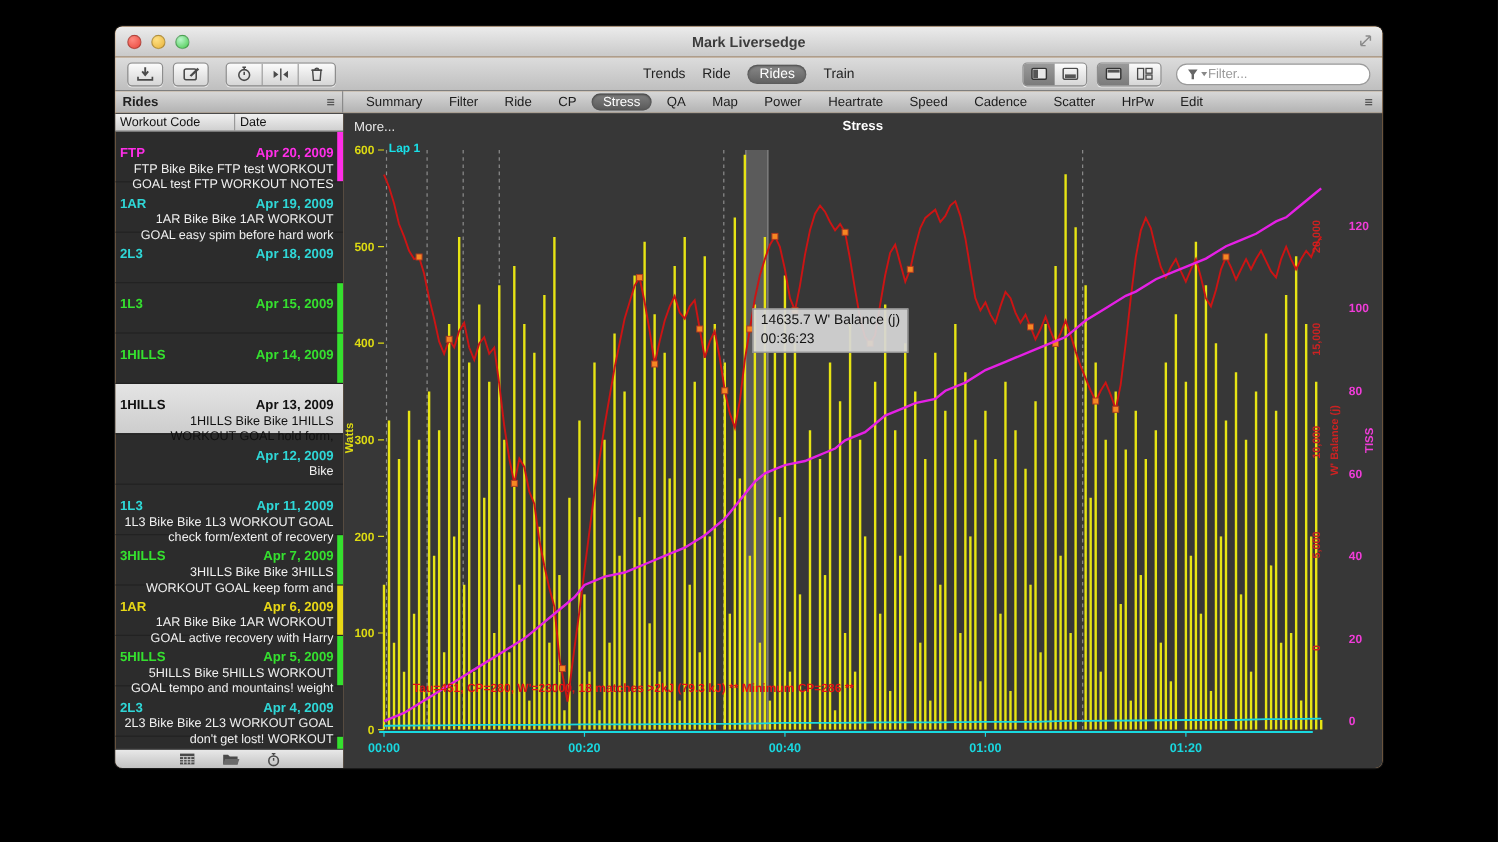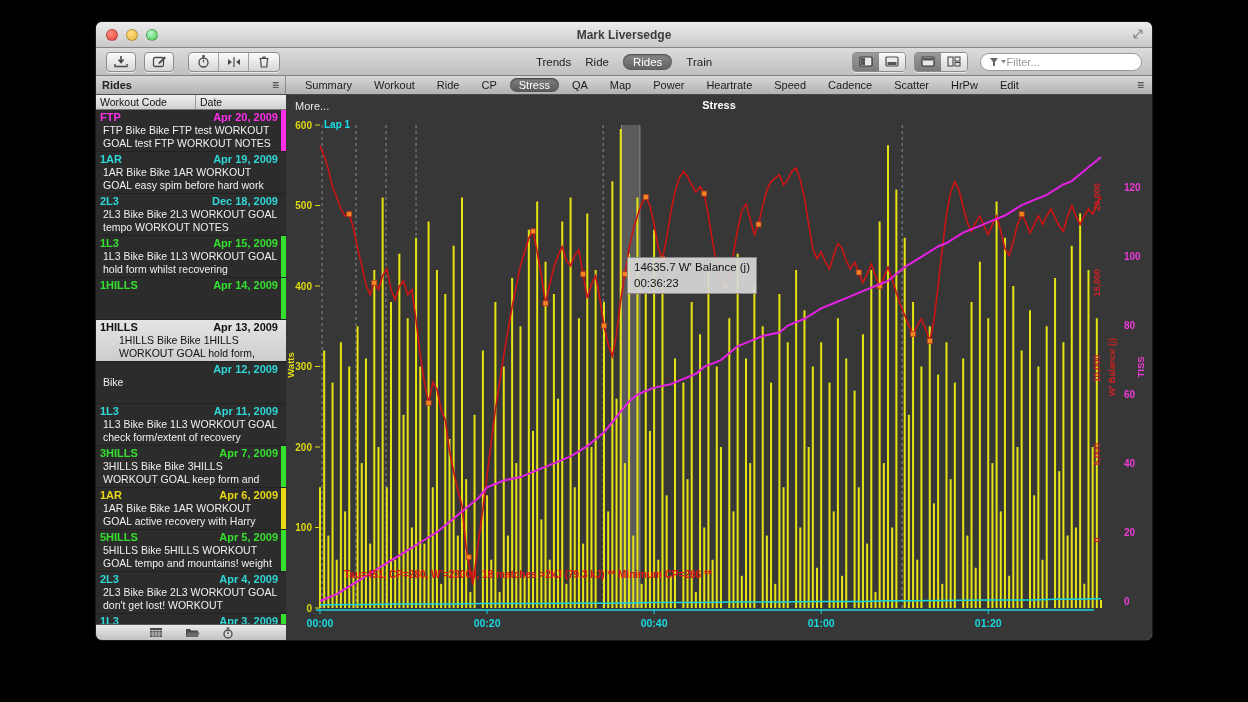--- a/index.html
+++ b/index.html
@@ -44,24 +44,24 @@
   .ctab.sel { background:linear-gradient(#828282,#585858); color:#fff; border-radius:9px; box-shadow:inset 0 1px 2px rgba(0,0,0,.55); }
   .stripburger { padding:0 8px; font-size:12px; color:#333; font-weight:bold; }
 
   
   .content { display:flex; height:545px; }
   .sidebar { width:190px; display:flex; flex-direction:column; background:#2c2c2c; }
   .colheader { height:15px; background:linear-gradient(#f0f0f0,#cfcfcf); border-bottom:1px solid #777; display:flex; font-size:10.5px; color:#111; }
   .colheader .c1 { width:100px; padding:1px 0 0 4px; border-right:1px solid #999; }
   .colheader .c2 { flex:1; padding:1px 0 0 4px; }
   .ride-list { flex:1; overflow:hidden; }
-  .ride-row { height:42px; position:relative; padding:1px 8px 0 4px; border-bottom:1px solid #222; }
+  .ride-row { height:42px; position:relative; padding:12px 8px 0 4px; border-bottom:1px solid #222; }
   .ride-row.sel { background:linear-gradient(#e4e4e4,#cdcdcd); }
   .rline1 { display:flex; justify-content:space-between; font-size:11px; font-weight:bold; line-height:13px; }
-  .rdesc { font-size:10.5px; color:#f0f0f0; line-height:13px; padding-left:3px; height:26px; overflow:hidden; }
+  .rdesc { font-size:10.5px; color:#f0f0f0; line-height:13px; padding-left:3px; height:26px; overflow:hidden;text-align:right; }
   .ride-row.sel .rdesc { color:#111;margin-left:16px; }
   .rbar { position:absolute; right:0; top:0; bottom:0; width:5px; }
   .side-toolbar { height:16px; background:linear-gradient(#e8e8e8,#c2c2c2); border-top:1px solid #555; display:flex; align-items:center; justify-content:center; gap:22px; }
 
   
   .chartarea { flex:1; position:relative; background:#373737; border-radius:0 0 4px 0; }
   .ch-abs { position:absolute; white-space:nowrap; }
   .more { left:9px; top:5px; font-size:11px; color:#e8e8e8; }
   .ctitle { left:0; right:0; top:4px; text-align:center; font-size:11px; font-weight:bold; color:#fff; }
   .lap1 { left:38px; top:24px; font-size:10px; font-weight:bold; color:#19e0e8;text-align:right; }
@@ -169,21 +169,21 @@
     </div>
   </div>
 
   <div class="substrip">
     <div class="ridescell">
       <span class="lbl">Rides</span>
       <span class="burger">≡</span>
     </div>
     <div class="chart-tabs" id="chart-tabs">
         <span class="ctab">Summary</span>
-        <span class="ctab">Workout</span>
+        <span class="ctab">Filter</span>
         <span class="ctab">Ride</span>
         <span class="ctab">CP</span>
         <span class="ctab sel">Stress</span>
         <span class="ctab">QA</span>
         <span class="ctab">Map</span>
         <span class="ctab">Power</span>
         <span class="ctab">Heartrate</span>
         <span class="ctab">Speed</span>
         <span class="ctab">Cadence</span>
         <span class="ctab">Scatter</span>
@@ -211,30 +211,28 @@
           <div class="ride-row">
             <div class="rline1">
               <span style="color: rgb(47, 215, 215);">1AR</span>
               <span style="color: rgb(47, 215, 215);">Apr 19, 2009</span>
             </div>
             <div class="rdesc">1AR Bike Bike 1AR WORKOUT GOAL easy spim before hard work</div>
           </div>
           <div class="ride-row">
             <div class="rline1">
               <span style="color: rgb(47, 215, 215);">2L3</span>
-              <span style="color: rgb(47, 215, 215);">Dec 18, 2009</span>
-            </div>
-            <div class="rdesc">2L3 Bike Bike 2L3 WORKOUT GOAL tempo WORKOUT NOTES</div>
+              <span style="color: rgb(47, 215, 215);">Apr 18, 2009</span>
+            </div>
           </div>
           <div class="ride-row">
             <div class="rline1">
               <span style="color: rgb(53, 224, 47);">1L3</span>
               <span style="color: rgb(53, 224, 47);">Apr 15, 2009</span>
             </div>
-            <div class="rdesc">1L3 Bike Bike 1L3 WORKOUT GOAL hold form whilst recovering</div>
             <div class="rbar" style="background: rgb(53, 224, 47);"></div>
           </div>
           <div class="ride-row">
             <div class="rline1">
               <span style="color: rgb(53, 224, 47);">1HILLS</span>
               <span style="color: rgb(53, 224, 47);">Apr 14, 2009</span>
             </div>
             <div class="rbar" style="background: rgb(53, 224, 47);"></div>
           </div>
           <div class="ride-row sel">

